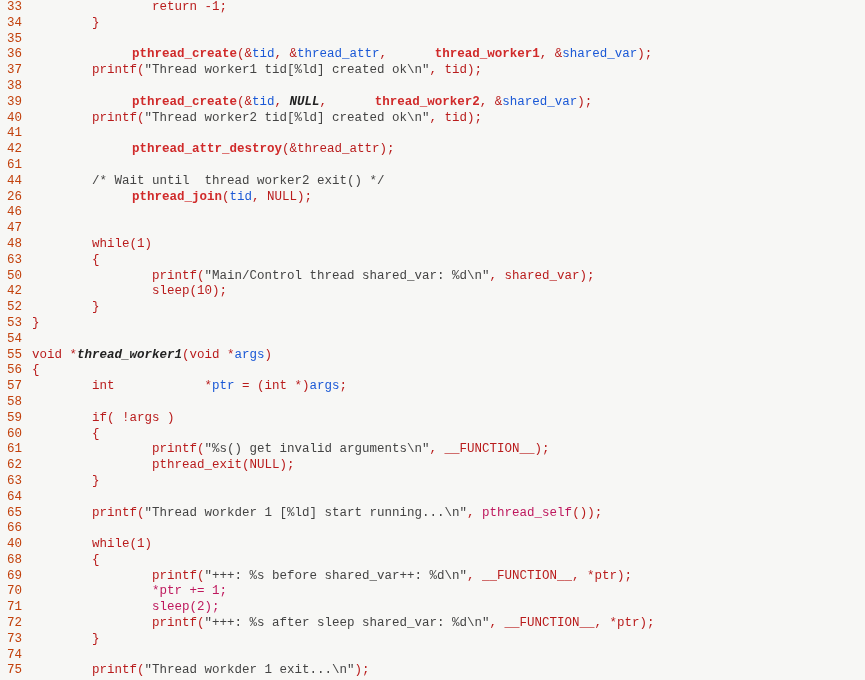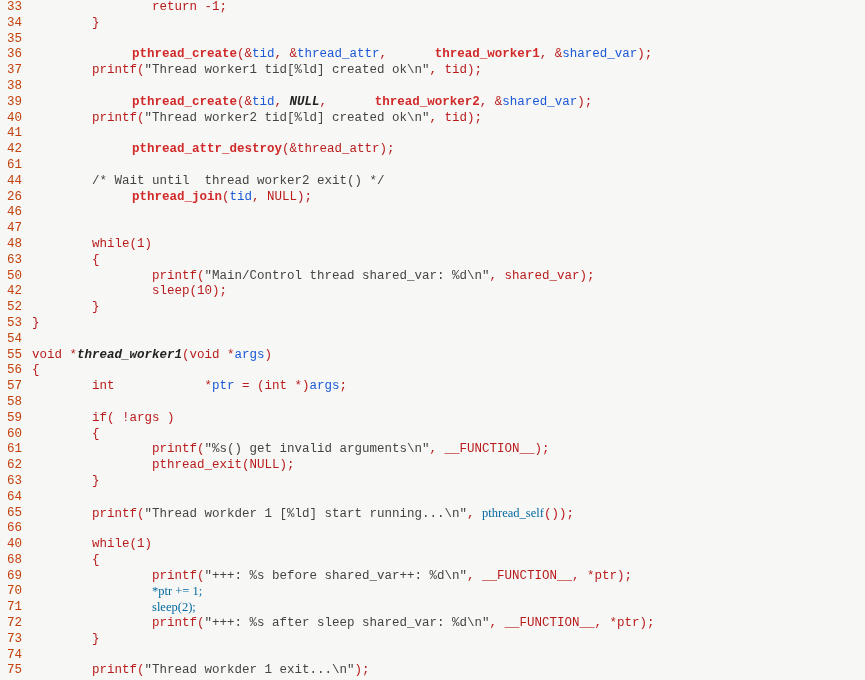--- a/index.html
+++ b/index.html
@@ -23,21 +23,21 @@
     background: #f7f7f5;
     min-width: 22px;
   }
   .gutter div { height: 15.8px; }
   .src {
     padding-left: 2px;
     white-space: pre;
   }
   .src div { height: 15.8px; }
   .tok-red, .fn-red { color: #d02a2a; font-weight: bold; margin-left: 40px; }
-  .tok-red-nw { color: #0369a1; font-family: Liberation Serif, serif; }
+  .tok-red-nw { color: #be185d; }
   .tok-blue { color: #1a58d6; }
   .tok-str { color: #444; }
   .tok-black-b { color: #222; font-weight: bold; font-style: italic; }
   .tok-plain { color: #b91c1c; }
 </style>
 </head>
 <body>
 
 <div class="code-block">
   <div class="gutter" id="gutter">

